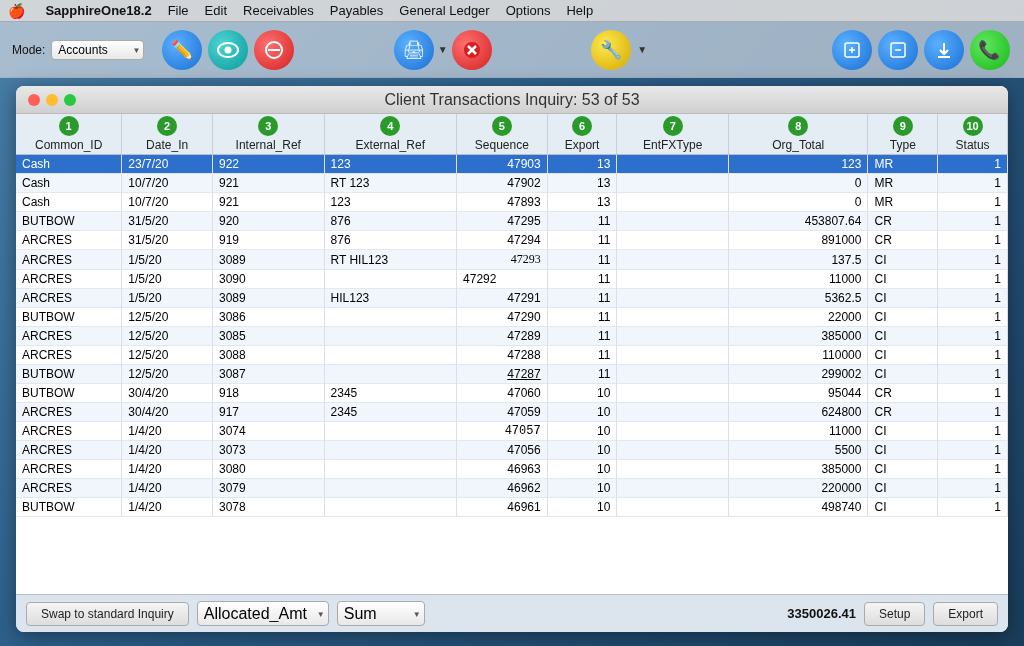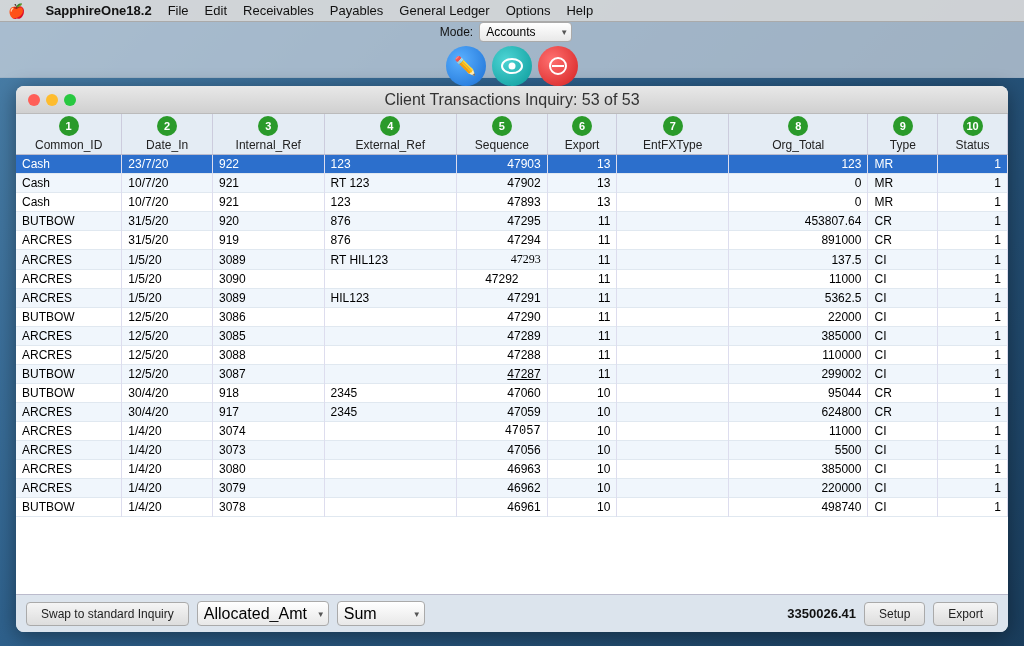--- a/index.html
+++ b/index.html
@@ -32,21 +32,20 @@
 
     
     .toolbar {
       display: flex;
       align-items: center;
       background: rgba(200,210,220,0.75);
       height: 56px;
       padding: 0 12px;
       gap: 4px;
       border-bottom: 1px solid rgba(150,170,190,0.5);
-      flex-direction: column;
     }
     .mode-section {
       display: flex;
       align-items: center;
       gap: 6px;
       margin-right: 12px;
     }
     .mode-label { font-size: 12px; color: #111; }
     .mode-select {
       font-size: 12px;
@@ -498,21 +497,21 @@
             <td class="col-entfx"></td>
             <td class="col-orgtotal" style="text-align: right;">137.5</td>
             <td class="col-type">CI</td>
             <td class="col-status" style="text-align: right;">1</td>
           </tr>
           <tr>
             <td class="col-common">ARCRES</td>
             <td class="col-date">1/5/20</td>
             <td class="col-internal">3090</td>
             <td class="col-external"></td>
-            <td class="col-seq" style="text-align: center;">47292</td>
+            <td class="col-seq" style="text-align: left;">47292</td>
             <td class="col-period" style="text-align: right;">11</td>
             <td class="col-entfx"></td>
             <td class="col-orgtotal" style="text-align: right;">11000</td>
             <td class="col-type">CI</td>
             <td class="col-status" style="text-align: right;">1</td>
           </tr>
           <tr>
             <td class="col-common">ARCRES</td>
             <td class="col-date">1/5/20</td>
             <td class="col-internal">3089</td>

